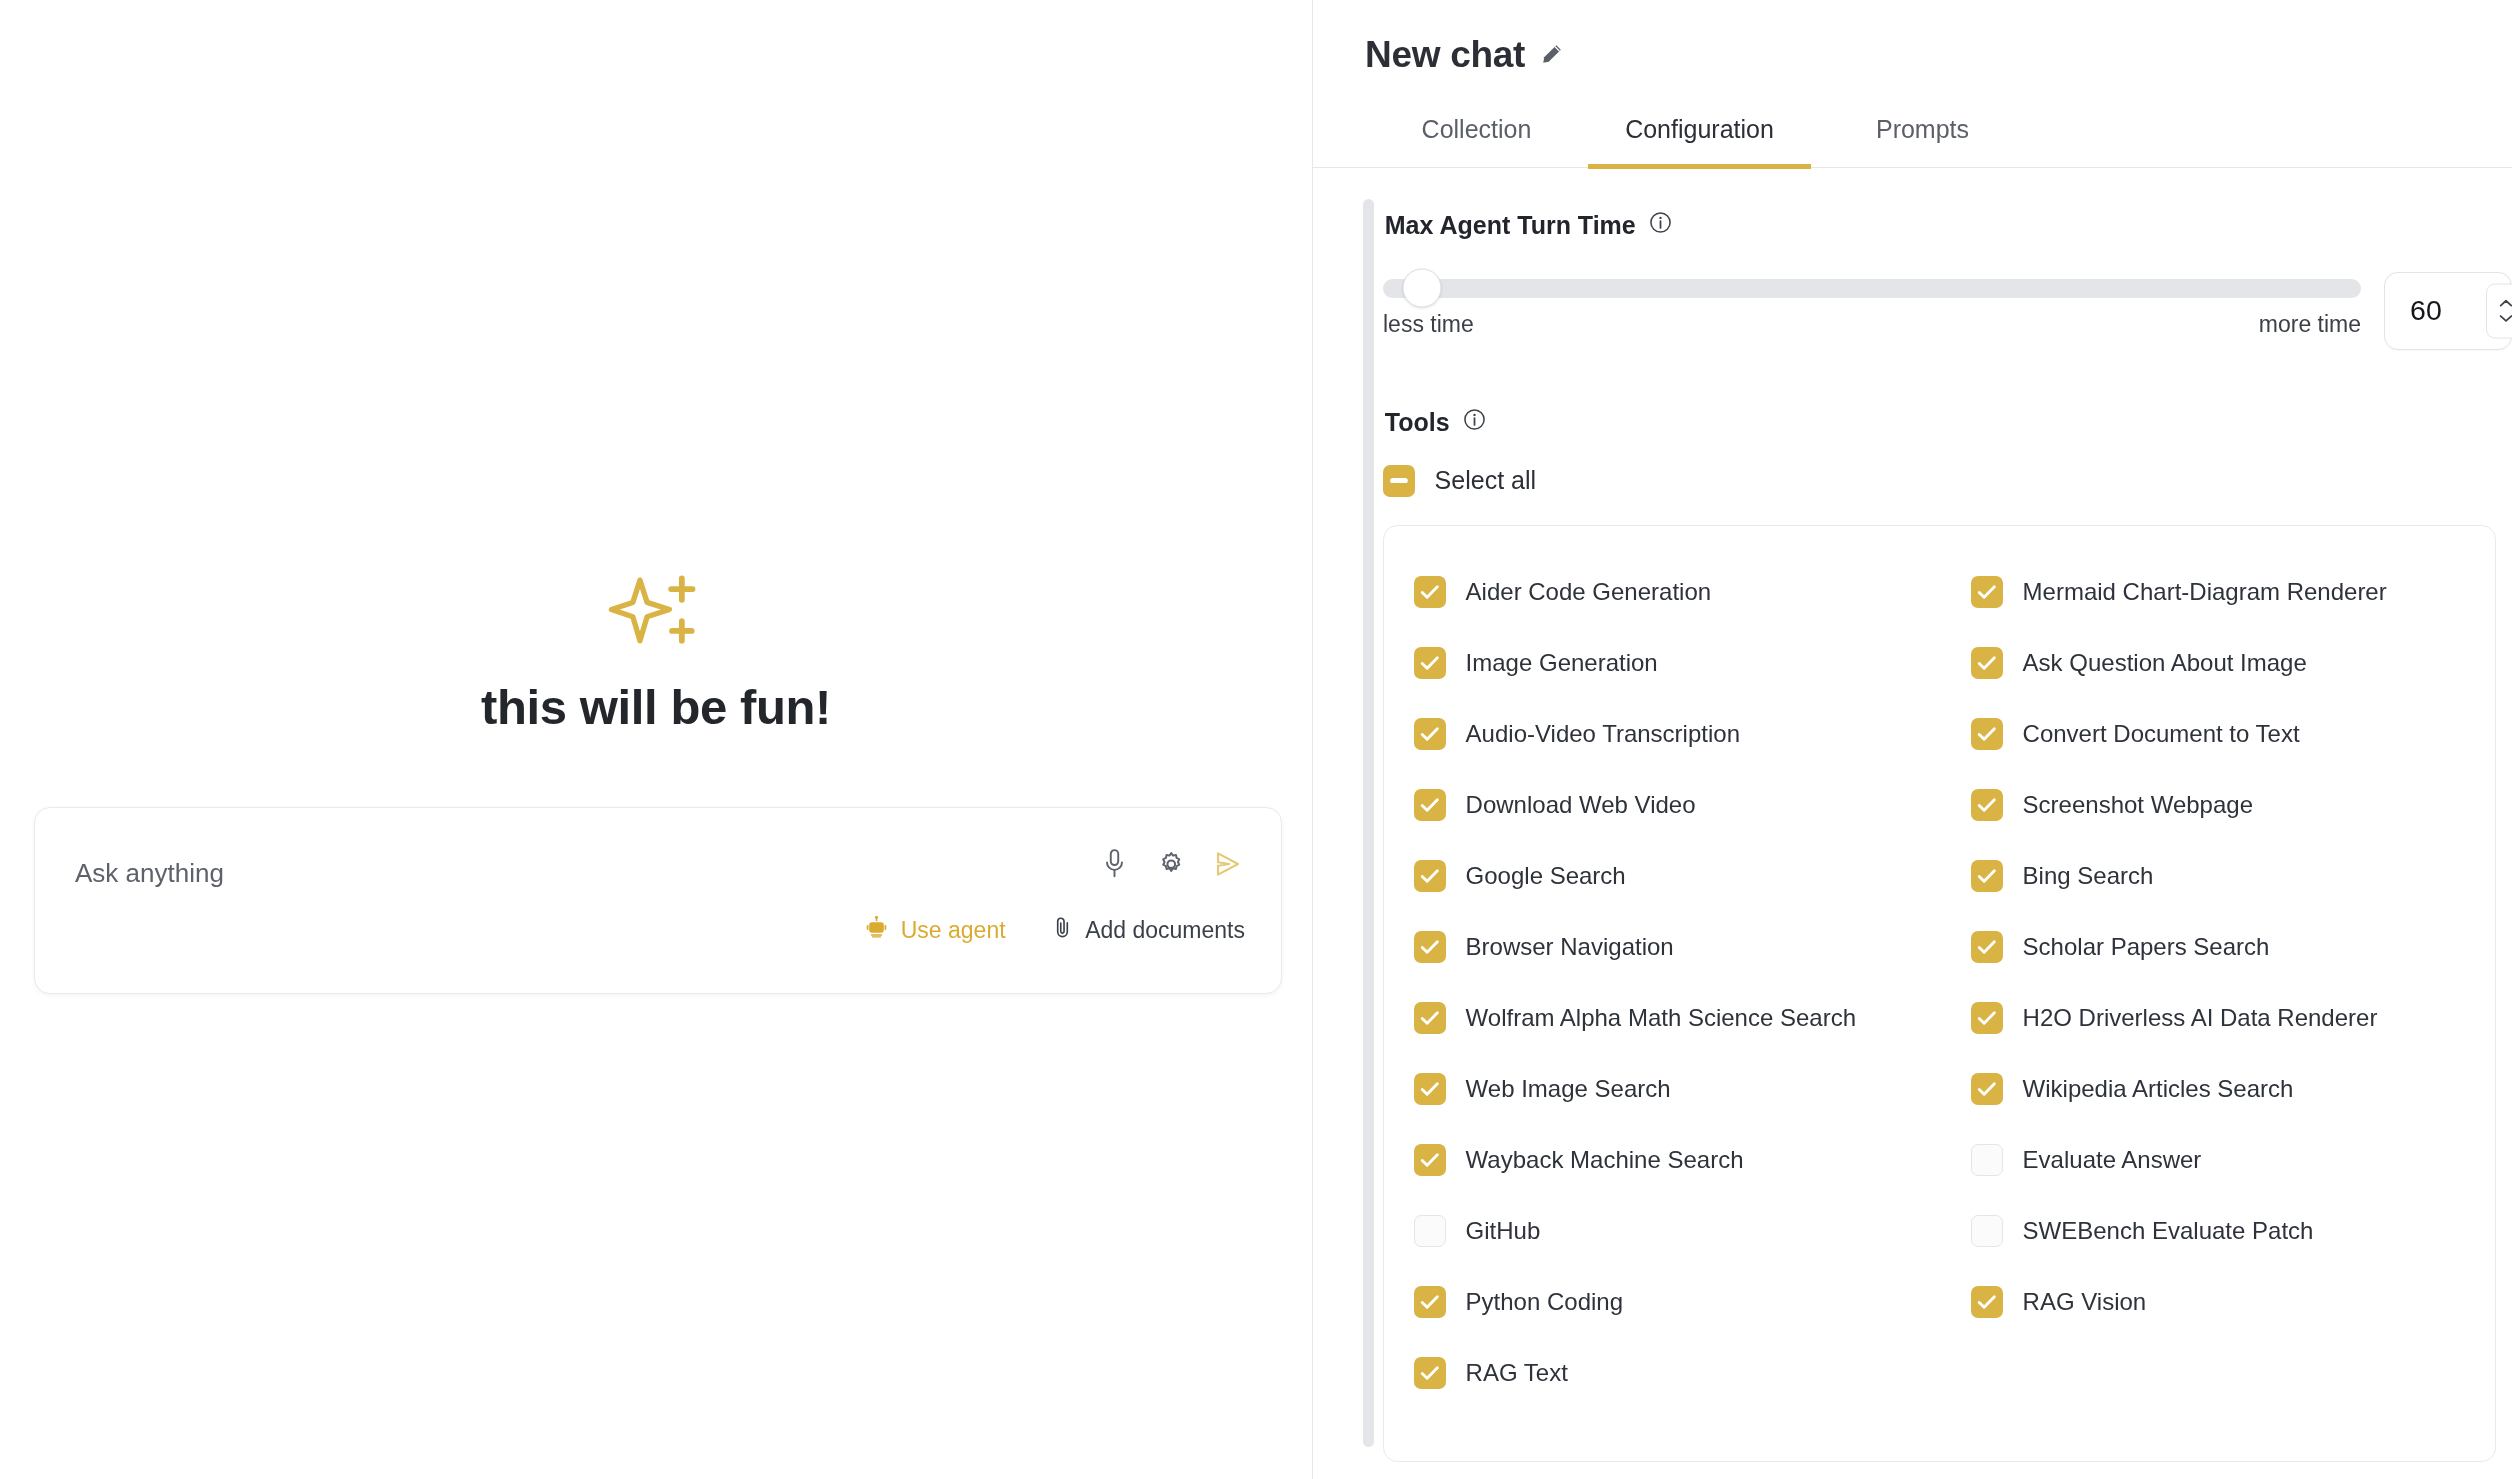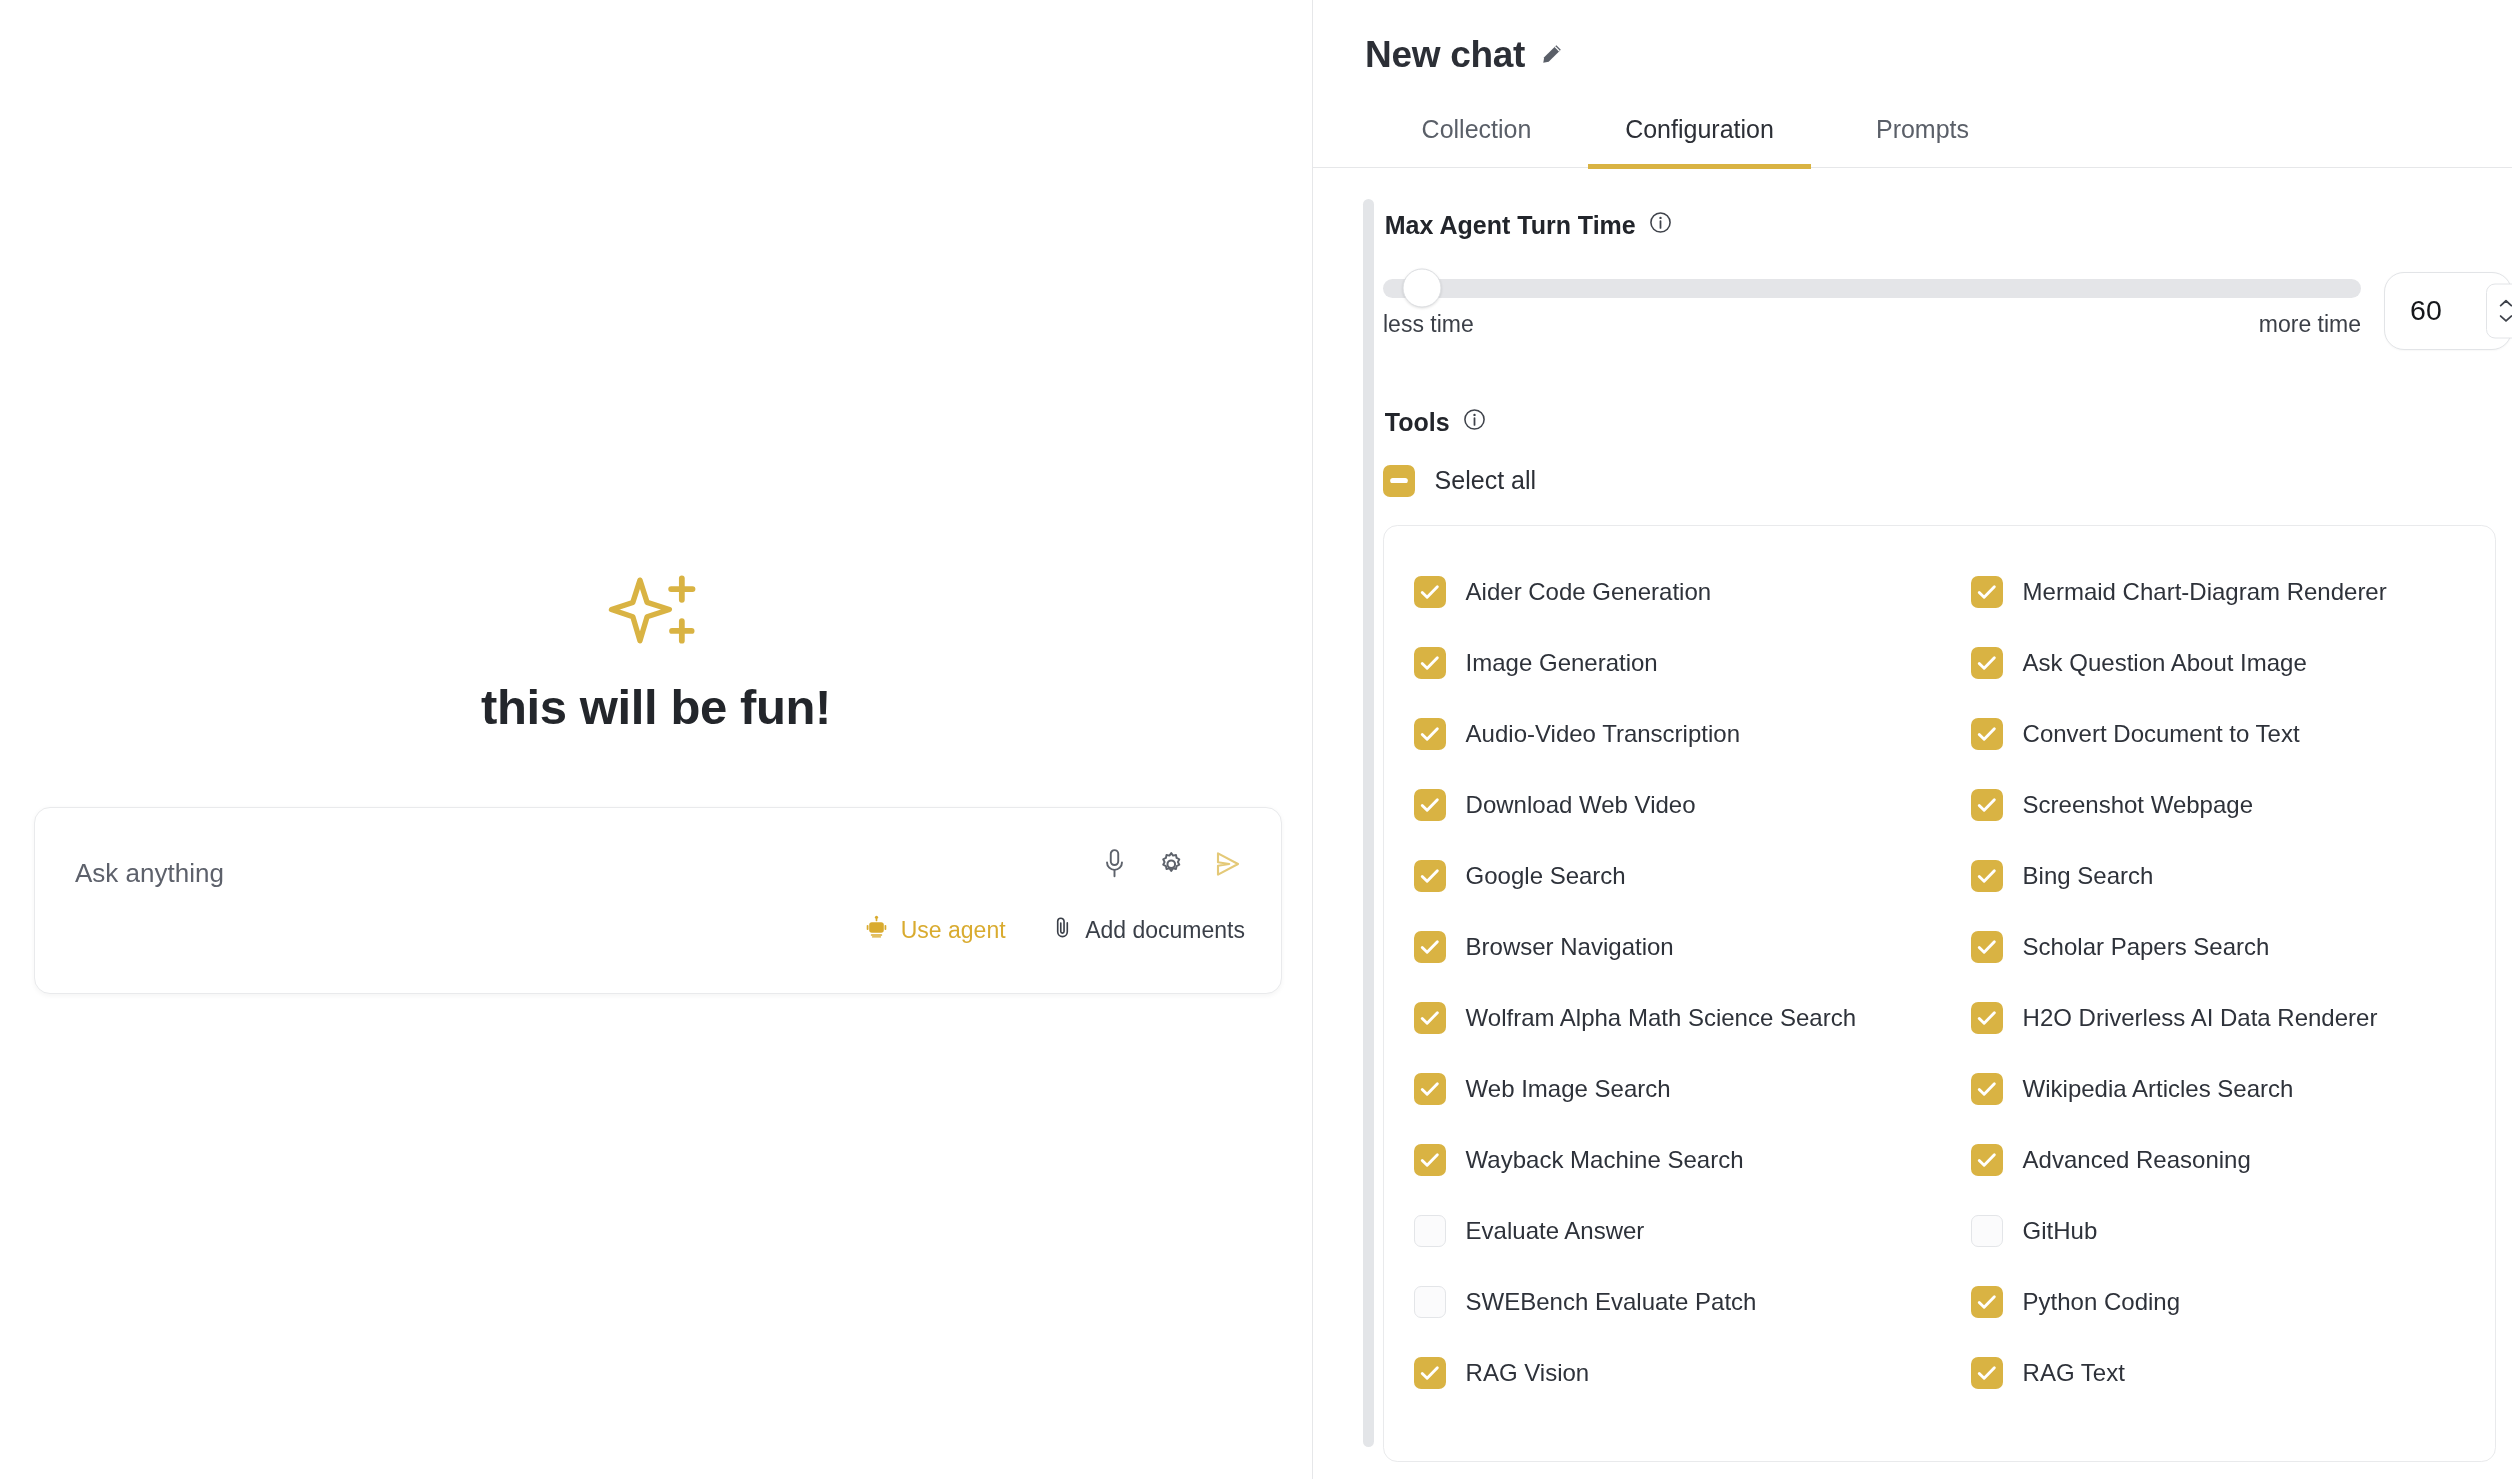--- a/index.html
+++ b/index.html
@@ -171,21 +171,21 @@
   .slider-ends {
     display: flex; justify-content: space-between;
     margin-top: 12.5px;
     font-size: 23px; color: #3b3f47;
   }
   .number-box {
     position: relative;
     margin-top: 3.6px;
     width: 143px; height: 78px;
     border: 1.8px solid #e2e4e7;
-    border-radius: 20px;
+    border-radius: 14px;
     background: #fff;
     display: flex; align-items: center;
     box-shadow: 0 0.9px 1.8px rgba(0,0,0,.03);
   }
   .number-value {
     padding-left: 25px;
     font-size: 28.5px; color: #15171b;
   }
   .spinner {
     position: absolute;
@@ -527,28 +527,20 @@
               </div>
               <div class="tool-item">
                 <span class="cbx on">
                   <svg width="19.6" height="16" viewBox="0 0 22 18" fill="none" xmlns="http://www.w3.org/2000/svg">
                     <path d="M2.5 9.5 L8 15 L19.5 3" stroke="#ffffff" stroke-width="3.2" stroke-linecap="round" stroke-linejoin="round"></path>
                   </svg>
                 </span>
                 <span class="tool-label">Wayback Machine Search</span>
               </div>
               <div class="tool-item">
-                <span class="cbx on">
-                  <svg width="19.6" height="16" viewBox="0 0 22 18" fill="none" xmlns="http://www.w3.org/2000/svg">
-                    <path d="M2.5 9.5 L8 15 L19.5 3" stroke="#ffffff" stroke-width="3.2" stroke-linecap="round" stroke-linejoin="round"></path>
-                  </svg>
-                </span>
-                <span class="tool-label">Advanced Reasoning</span>
-              </div>
-              <div class="tool-item">
                 <span class="cbx off"></span>
                 <span class="tool-label">Evaluate Answer</span>
               </div>
               <div class="tool-item">
                 <span class="cbx off"></span>
                 <span class="tool-label">GitHub</span>
               </div>
               <div class="tool-item">
                 <span class="cbx off"></span>
                 <span class="tool-label">SWEBench Evaluate Patch</span>

